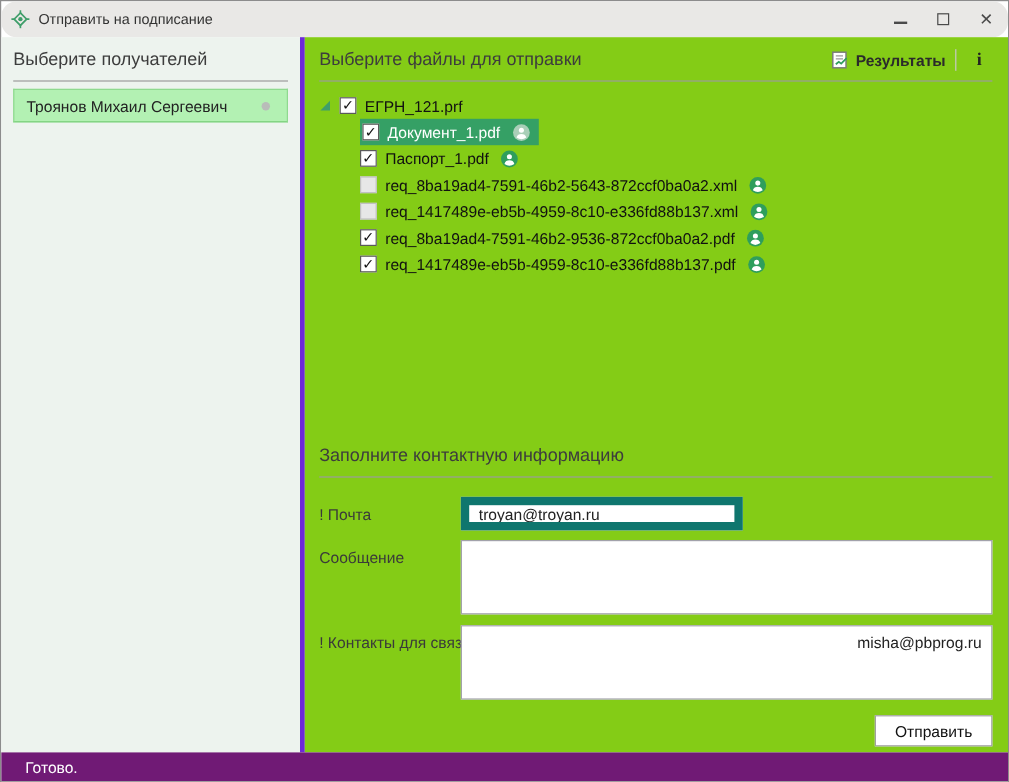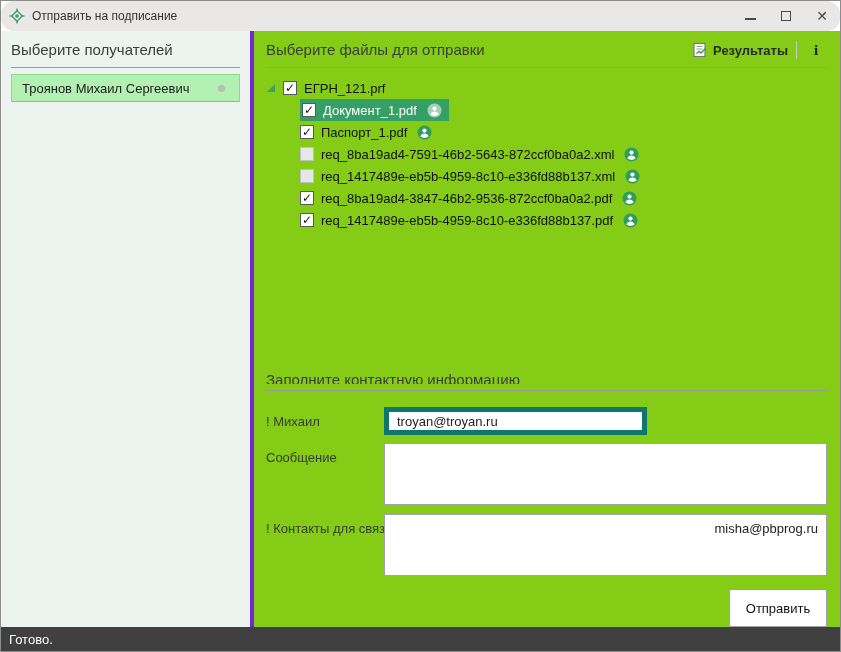--- a/index.html
+++ b/index.html
@@ -104,50 +104,50 @@
   .spacer-tree { flex: 0 0 138px; }
   
   .form { margin-top: 0; }
   .form-row { display: flex; }
   .form-row .flabel {
     width: 118px; flex: 0 0 118px;
     font-size: 13px; color: #3a3a3a;
     padding-top: 7px; white-space: nowrap;
   }
   .txt-input {
-    width: 263px; height: 28px;
-    border: 5px solid #0f766e; background: #fff;
+    width: 235px; height: 28px;
+    border: 7px solid #0f766e; background: #fff;
     font-family: "Liberation Sans", sans-serif;
     font-size: 13px; color: #222;
     padding: 0 8px; outline: none;
   }
   .txt-area {
     width: 445px; height: 62px;
     border: 1px solid #a2a2aa; background: #fff;
     font-family: "Liberation Sans", sans-serif;
     font-size: 13px; color: #222;
     padding: 6px 8px; outline: none; resize: none; text-align: right;
   }
   .row-email { margin-top: 16px; }
   .row-message { margin-top: 8px; }
   .row-contacts { margin-top: 9px; }
   .btn-row { display: flex; justify-content: flex-end; margin-top: 13px; }
   .send-btn {
-    min-width: 98px; height: 38px;
+    min-width: 98px; height: 26px;
     background: #fff; border: 1px solid #a0a0a0;
     font-family: "Liberation Sans", sans-serif;
     font-size: 13px; color: #111;
     cursor: default;
   }
   
   .statusbar {
     flex: 0 0 24px; height: 24px;
-    background: #404040; color: #fff;
+    background: #701a75; color: #fff;
     display: flex; align-items: center;
-    padding-left: 8px; font-size: 13px;
+    padding-left: 20px; font-size: 13px;
   }
 </style>
 </head>
 <body>
 
 <div class="window">
 
   <div class="titlebar">
     <svg class="app-icon" viewBox="0 0 16 16">
       <g stroke="#3f9e6a" stroke-width="1.4" fill="none">
@@ -259,21 +259,21 @@
               <circle cx="7.5" cy="7.5" r="7" fill="#2f9e5c"></circle>
               <circle cx="7.5" cy="5.6" r="2.1" fill="#fff"></circle>
               <path d="M3.4 11.6 C3.9 9.5 5.5 8.6 7.5 8.6 C9.5 8.6 11.1 9.5 11.6 11.6 A7 7 0 0 1 3.4 11.6 Z" fill="#fff"></path>
             </svg>
           </div>
         </div>
 
         <div class="tree-row child">
           <div class="row-inner">
             <span class="checkbox">✓</span>
-            <span class="row-label">req_8ba19ad4-3847-46b2-9536-872ccf0ba0a2.pdf</span>
+            <span class="row-label">req_8ba19ad4-7591-46b2-9536-872ccf0ba0a2.pdf</span>
             <svg class="person-icon" viewBox="0 0 15 15">
               <circle cx="7.5" cy="7.5" r="7" fill="#2f9e5c"></circle>
               <circle cx="7.5" cy="5.6" r="2.1" fill="#fff"></circle>
               <path d="M3.4 11.6 C3.9 9.5 5.5 8.6 7.5 8.6 C9.5 8.6 11.1 9.5 11.6 11.6 A7 7 0 0 1 3.4 11.6 Z" fill="#fff"></path>
             </svg>
           </div>
         </div>
 
         <div class="tree-row child">
           <div class="row-inner">
@@ -288,21 +288,21 @@
         </div>
       </div>
 
       <div class="spacer-tree"></div>
 
       <div class="panel-header">Заполните контактную информацию</div>
       <div class="header-rule"></div>
 
       <div class="form">
         <div class="form-row row-email">
-          <div class="flabel">! Михаил</div>
+          <div class="flabel">! Почта</div>
           <input class="txt-input" type="text" value="troyan@troyan.ru" style="">
         </div>
         <div class="form-row row-message">
           <div class="flabel">Сообщение</div>
           <textarea class="txt-area" style=""></textarea>
         </div>
         <div class="form-row row-contacts">
           <div class="flabel">! Контакты для связи</div>
           <textarea class="txt-area" id="contacts-field" style="">misha@pbprog.ru</textarea>
         </div>

